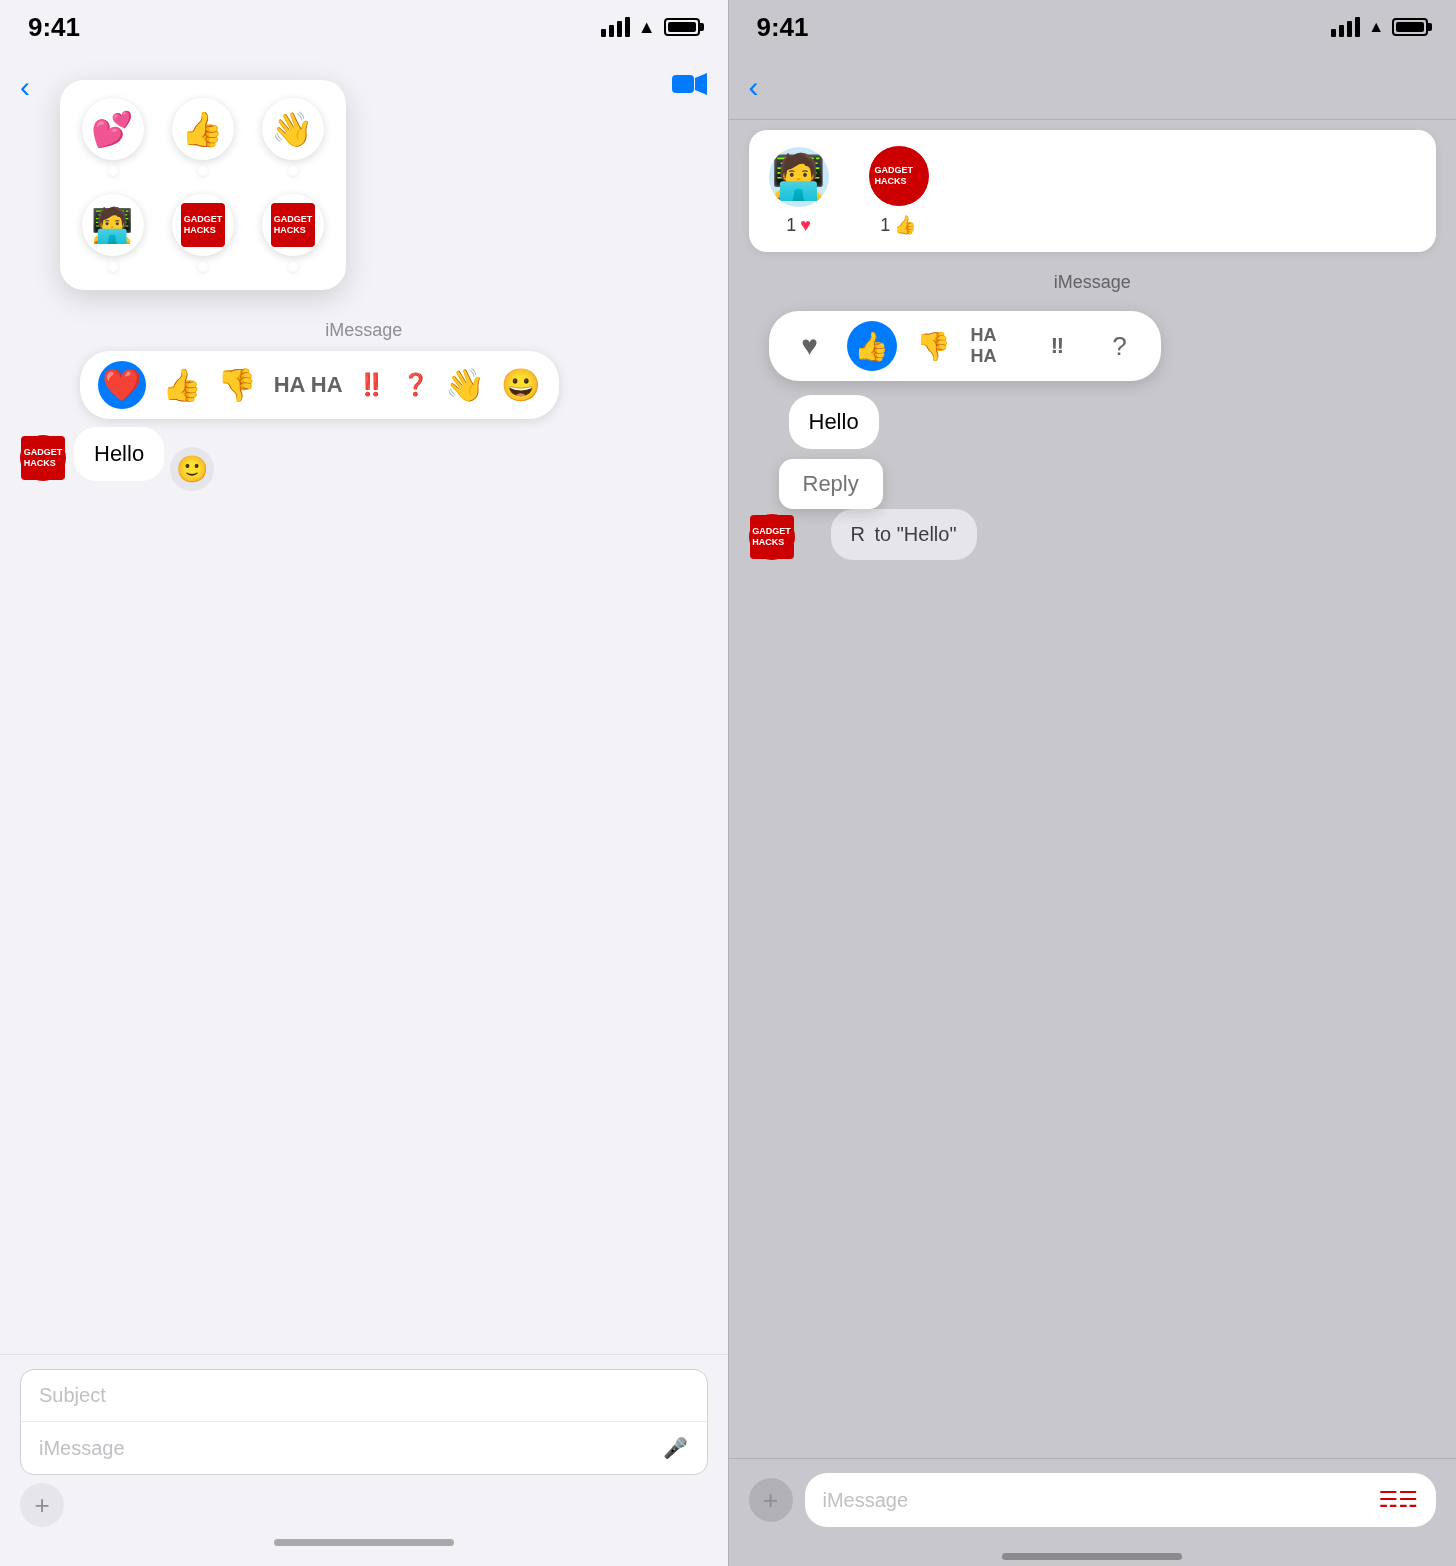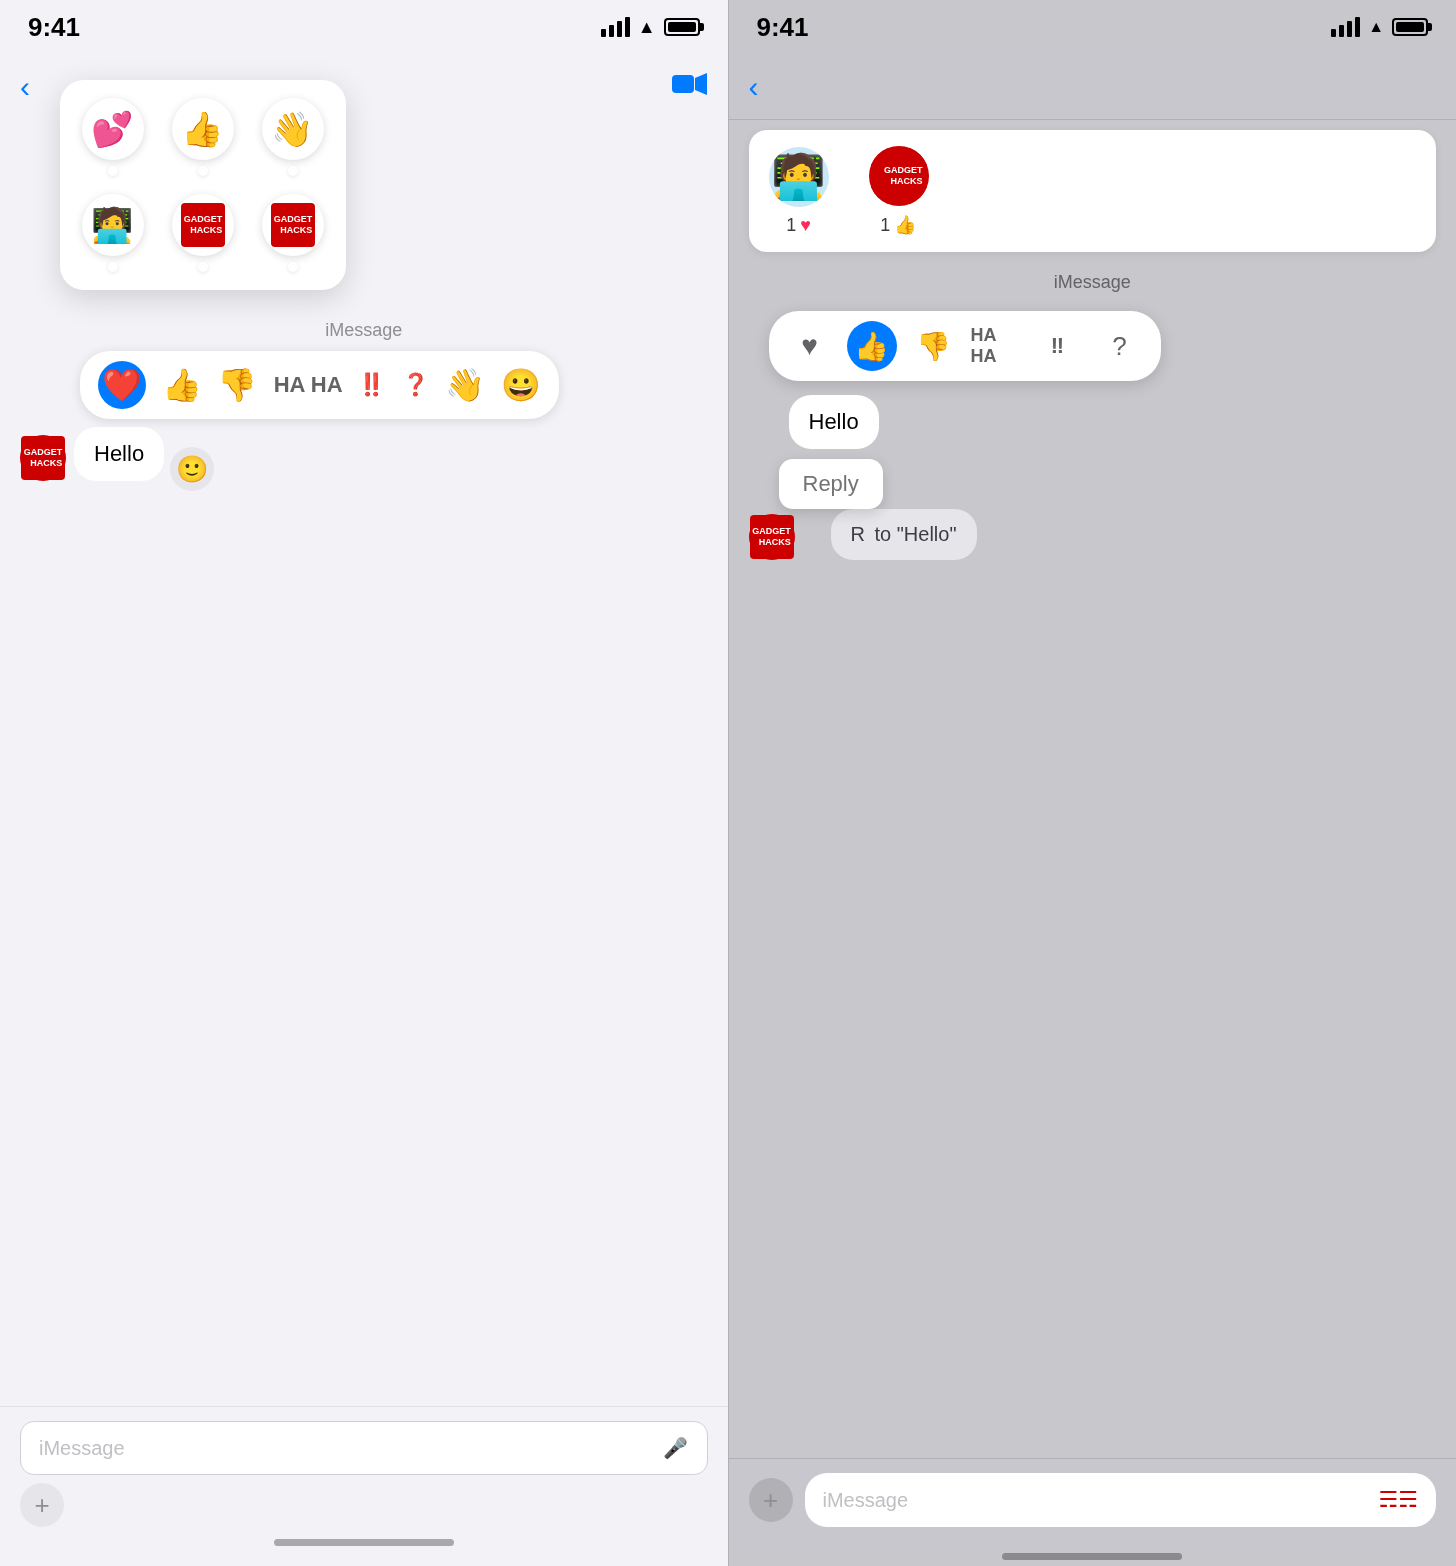--- a/index.html
+++ b/index.html
@@ -214,21 +214,21 @@
       flex-shrink: 0;
       margin-right: 8px;
     }
     .gadget-hacks-badge {
       background: #c00;
       color: white;
       font-size: 9px;
       font-weight: 900;
       padding: 2px 4px;
       border-radius: 4px;
-      text-align: right;
+      text-align: left;
       line-height: 1.2;
       text-transform: uppercase;
       width: 44px;
       height: 44px;
       display: flex;
       flex-direction: column;
       align-items: center;
       justify-content: center;
     }
 
@@ -555,20 +555,23 @@
         <div class="message-bubble imessage">
           <span>Hello</span>
         </div>
         <div class="emoji-icon">🙂</div>
       </div>
     </div>
   </div>
 
   <div class="input-area">
     <div class="subject-field">
+      <div class="subject-input">
+        <span>Subject</span>
+      </div>
       <div style="padding: 14px 18px; font-size:20px; color:#c0c0c5; display:flex; align-items:center; justify-content:space-between;">
         <span>iMessage</span>
         <span>🎤</span>
       </div>
     </div>
     <div class="message-input-row">
       <div class="plus-btn">
         <span>+</span>
       </div>
     </div>

